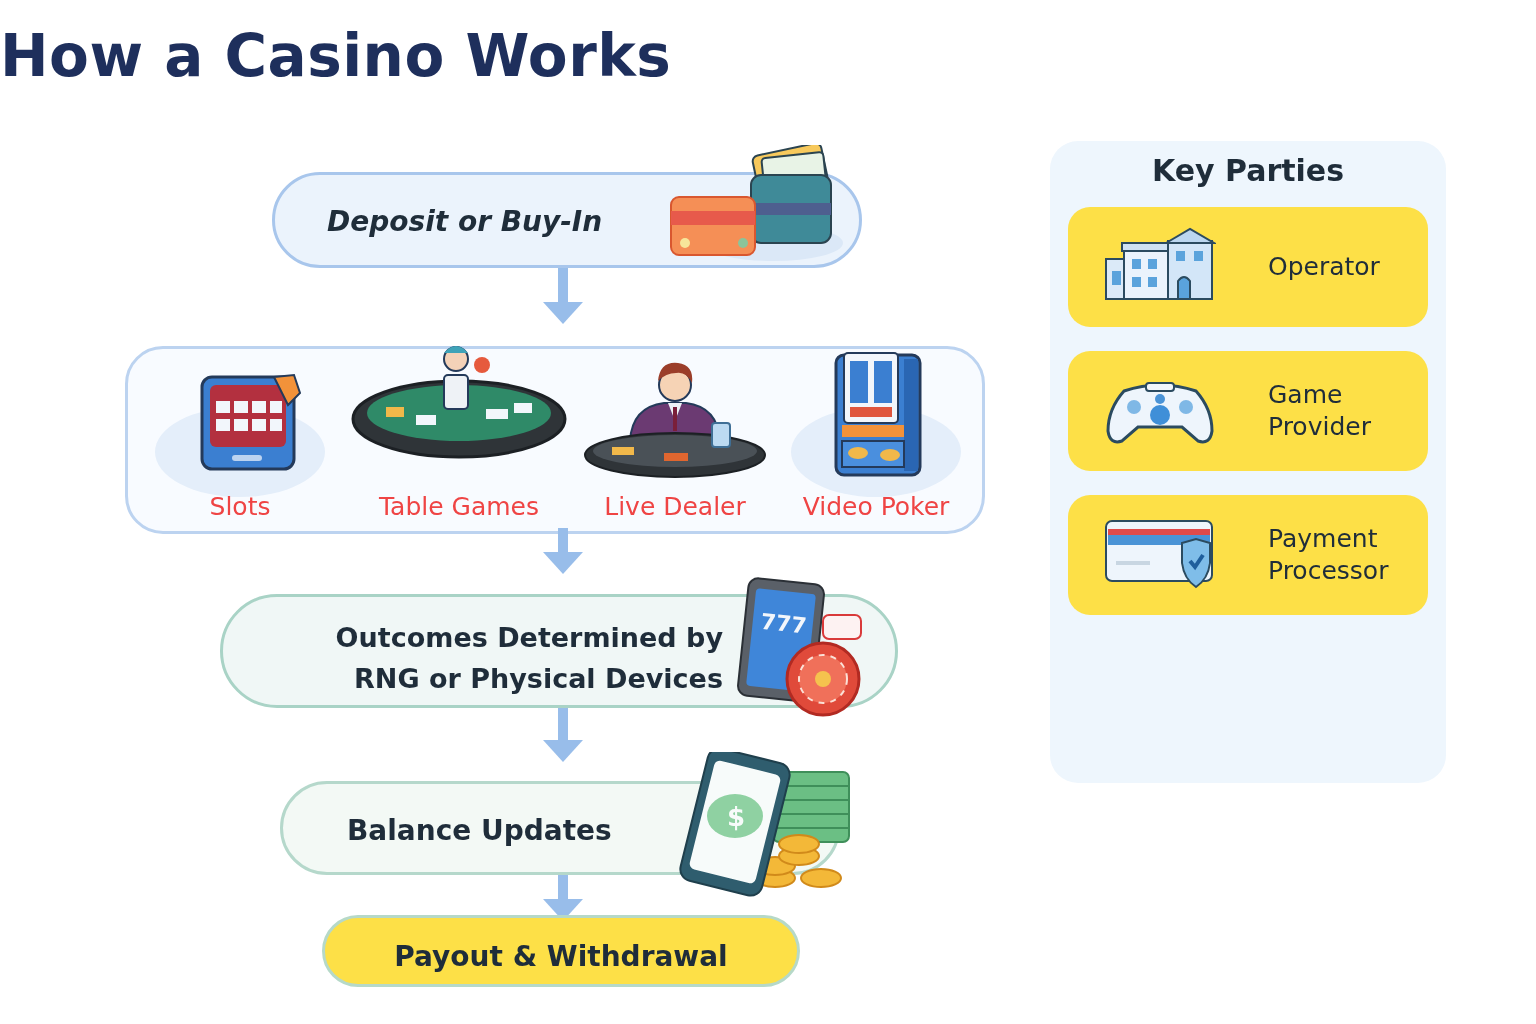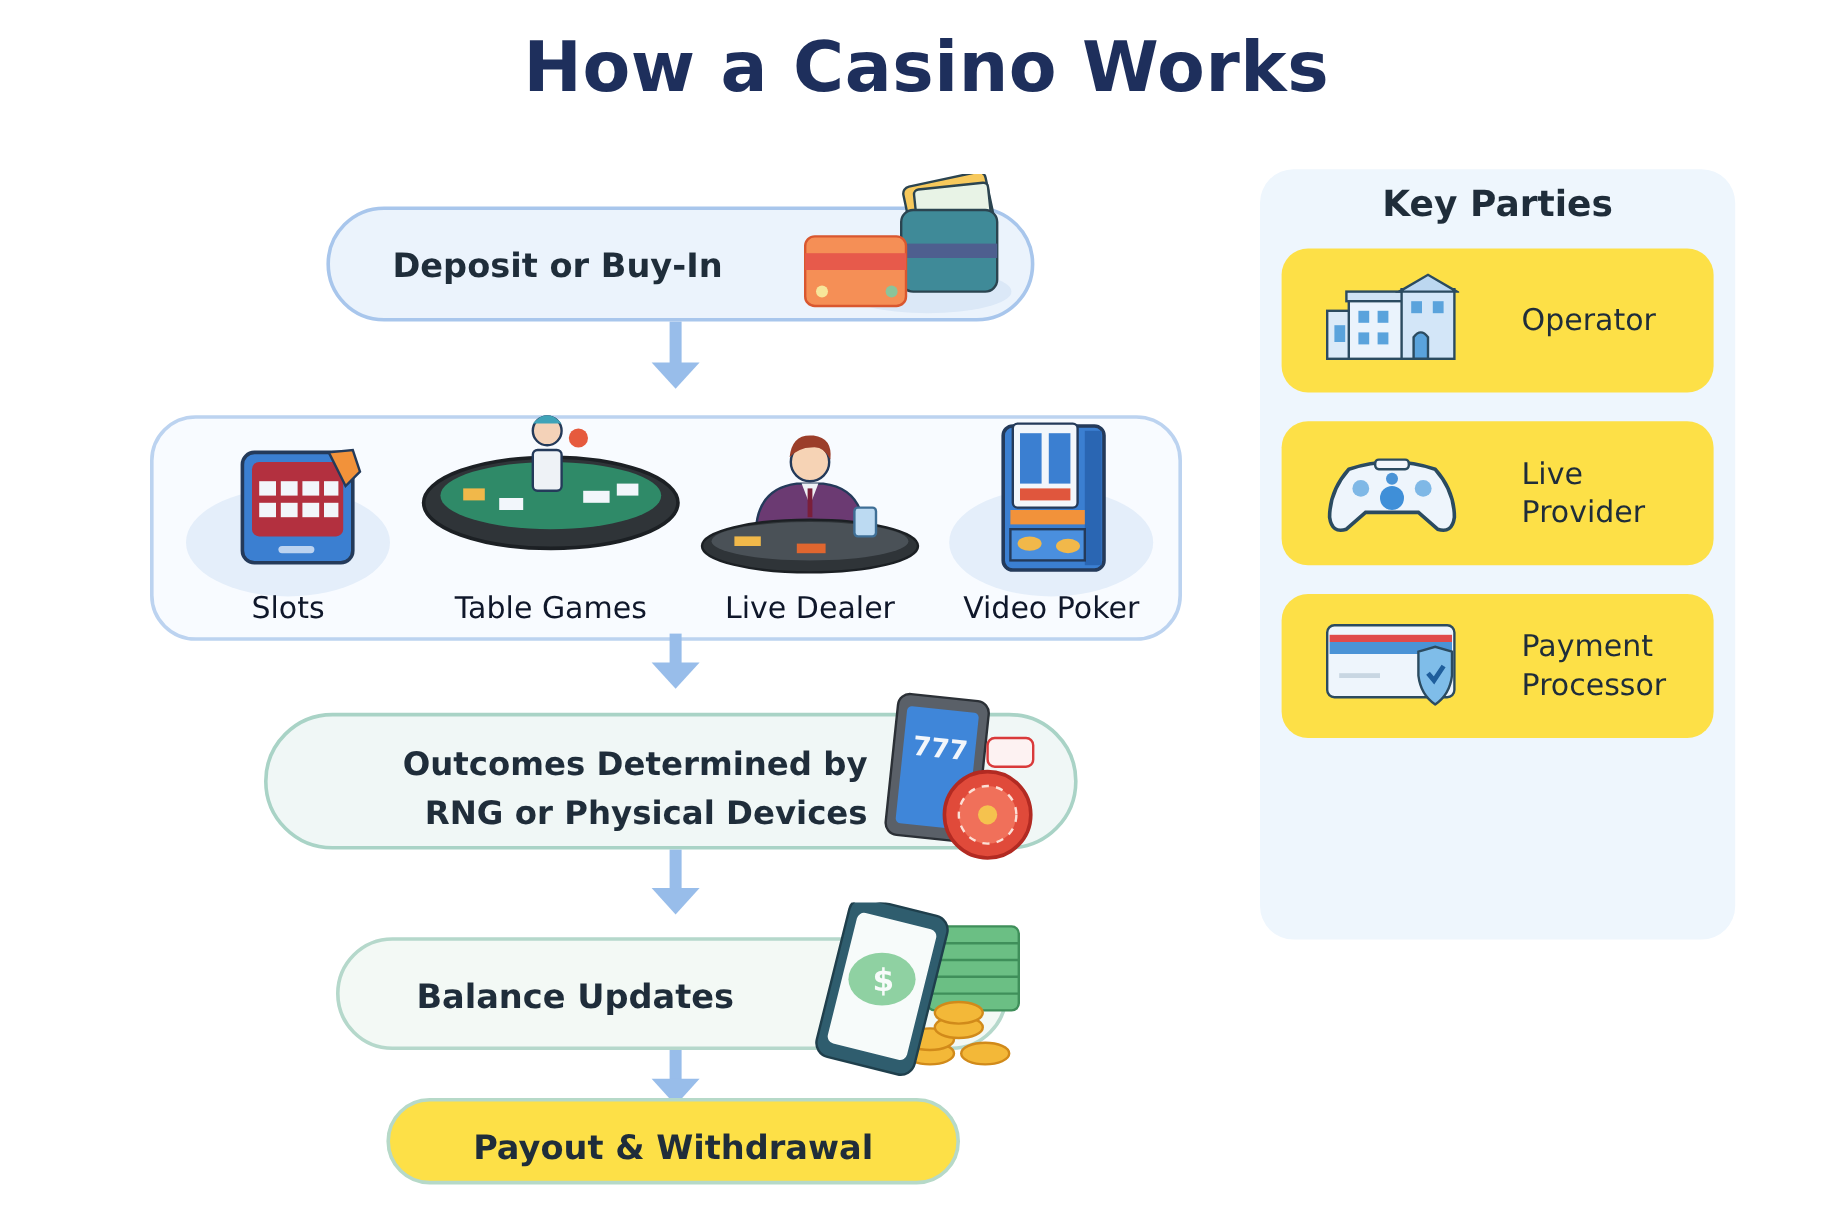--- a/index.html
+++ b/index.html
@@ -1,31 +1,31 @@
 <!DOCTYPE html>
 <html><head>
 <meta charset="utf-8">
 <style>
   * { box-sizing: border-box; margin: 0; padding: 0; }
   html, body { width: 1536px; height: 1024px; background: #ffffff; overflow: hidden; }
   body { position: relative; font-family: "DejaVu Sans", "Liberation Sans", sans-serif; color: #1f2d3a; }
 
-  .title { position: absolute; left: 0; top: 22px; width: 1516px; text-align: center; font-size: 58px; font-weight: bold; color: #1e2f5c; letter-spacing: 0.5px; padding-left: 28px; }
+  .title { position: absolute; left: 0; top: 22px; width: 1516px; text-align: left; font-size: 58px; font-weight: bold; color: #1e2f5c; letter-spacing: 0.5px; }
 
   .pill { position: absolute; border-radius: 60px; display: flex; align-items: center; }
   .pill-text { font-weight: bold; color: #1f2d3a; }
 
   
   #step-deposit { left: 272px; top: 172px; width: 590px; height: 96px; background: #ebf3fc; border: 3px solid #a8c6ec; }
-  #step-deposit .pill-text { position: absolute; left: 52px; top: 30px; font-size: 28px; }
+  #step-deposit .pill-text { position: absolute; left: 52px; top: 30px; font-size: 28px; font-style: italic; }
 
   
   #games-group { position: absolute; left: 125px; top: 346px; width: 860px; height: 188px; border: 3px solid #bcd3f0; border-radius: 38px; background: #f8fbff; }
   .game { position: absolute; top: 0; height: 188px; text-align: center; }
-  .game .game-label { position: absolute; bottom: 16px; left: 0; right: 0; font-size: 25px; color: #0f172a; }
+  .game .game-label { position: absolute; bottom: 16px; left: 0; right: 0; font-size: 25px; color: #ef4444; }
   .game .plate { position: absolute; left: 50%; transform: translateX(-50%); top: 58px; width: 170px; height: 90px; border-radius: 50%; background: #e4eefa; }
 
   
   #step-outcomes { left: 220px; top: 594px; width: 678px; height: 114px; background: #f0f7f6; border: 3px solid #a9d3c6; }
   #step-outcomes .pill-text { position: absolute; left: 40px; top: 20px; width: 460px; text-align: right; font-size: 27px; line-height: 41px; }
 
   
   #step-balance { left: 280px; top: 781px; width: 560px; height: 94px; background: #f3f9f5; border: 3px solid #b5d8cb; }
   #step-balance .pill-text { position: absolute; left: 64px; top: 30px; font-size: 28px; }
 
@@ -223,21 +223,21 @@
 
   <div class="kp-card" style="top:210px">
     <svg class="kp-icon" viewBox="0 0 112 84">
       <path d="M20 22 Q56 10 92 22 Q108 40 108 62 Q106 76 94 72 L78 58 L34 58 L18 72 Q6 76 4 62 Q4 40 20 22 Z" fill="#eef5fc" stroke="#2b4b60" stroke-width="3"></path>
       <rect x="42" y="14" width="28" height="8" rx="3" fill="#f2f6fb" stroke="#2b4b60" stroke-width="2"></rect>
       <circle cx="30" cy="38" r="7" fill="#7fb8e6"></circle>
         <circle cx="82" cy="38" r="7" fill="#7fb8e6"></circle>
       <circle cx="56" cy="30" r="5" fill="#4a93d6"></circle>
       <circle cx="56" cy="46" r="10" fill="#3f8fd8"></circle>
     </svg>
-    <div class="kp-label">Live
+    <div class="kp-label">Game
 Provider</div>
   </div>
 
   <div class="kp-card" style="top:354px">
     <svg class="kp-icon" viewBox="0 0 112 84">
       <rect x="2" y="8" width="106" height="60" rx="6" fill="#eef5fc" stroke="#2b4b60" stroke-width="2"></rect>
       <rect x="4" y="16" width="102" height="6" fill="#e04a4a"></rect>
       <rect x="4" y="22" width="102" height="10" fill="#4a93d6"></rect>
       <rect x="12" y="48" width="34" height="4" fill="#c8d6e2"></rect>
       <path d="M78 30 L92 26 L106 30 L106 50 Q104 66 92 74 Q80 66 78 50 Z" fill="#7fbde9" stroke="#2b4b60" stroke-width="2"></path>

